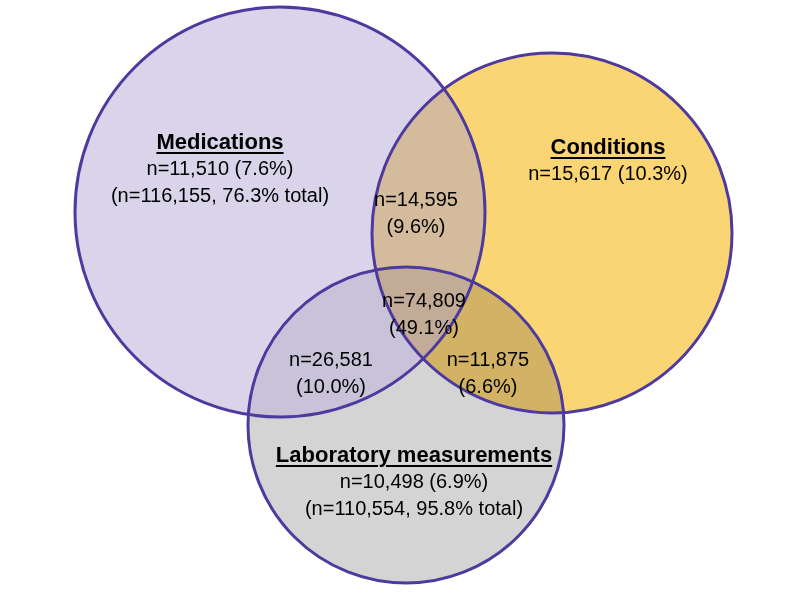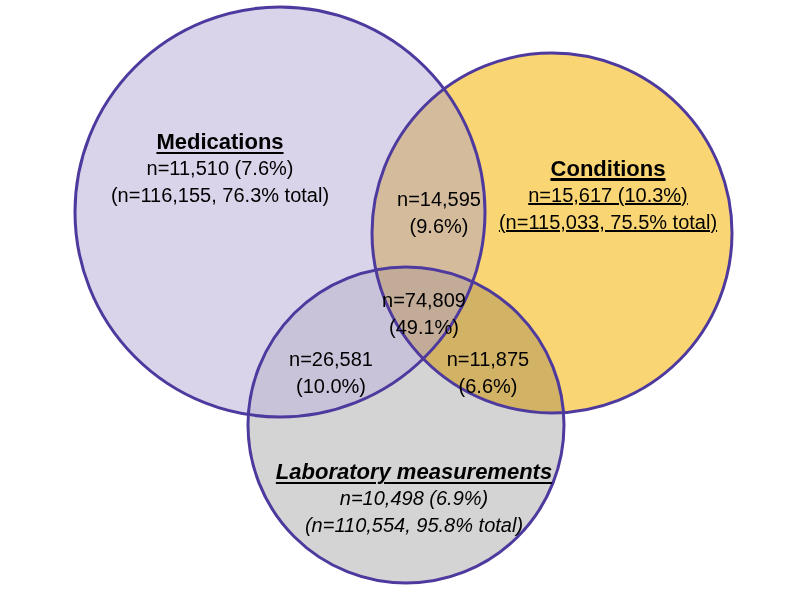--- a/index.html
+++ b/index.html
@@ -68,33 +68,32 @@
     <circle cx="552" cy="233" r="180" fill="none" stroke-width="3" stroke="#4e3a9e"></circle>
     <circle cx="406" cy="425" r="158" fill="none" stroke-width="3" stroke="#4e3a9e"></circle>
   </svg>
 
   <div class="label" style="left:220px; top:128px;">
     <div class="title">Medications</div>
     <div>n=11,510 (7.6%)</div>
     <div>(n=116,155, 76.3% total)</div>
   </div>
 
-  <div class="label" style="left:608px; top:155px;text-decoration:underline;">
+  <div class="label" style="left:608px; top:133px;">
     <div class="title">Conditions</div>
     <div>n=15,617 (10.3%)</div>
-    <div>(n=115,033, 75.5% total)</div>
   </div>
 
-  <div class="label" style="left:414px; top:458px;font-style:italic;">
+  <div class="label" style="left:414px; top:441px;">
     <div class="title">Laboratory measurements</div>
     <div>n=10,498 (6.9%)</div>
     <div>(n=110,554, 95.8% total)</div>
   </div>
 
-  <div class="label" style="left:439px; top:186px;">
+  <div class="label" style="left:416px; top:186px;">
     <div>n=14,595</div>
     <div>(9.6%)</div>
   </div>
 
   <div class="label" style="left:424px; top:287px;">
     <div>n=74,809</div>
     <div>(49.1%)</div>
   </div>
 
   <div class="label" style="left:331px; top:346px;">

